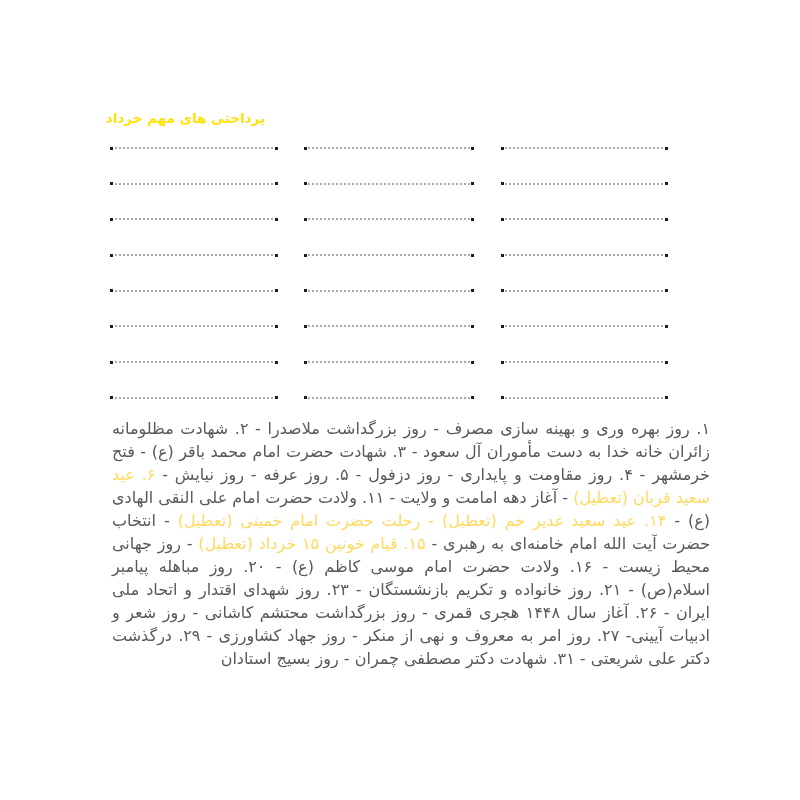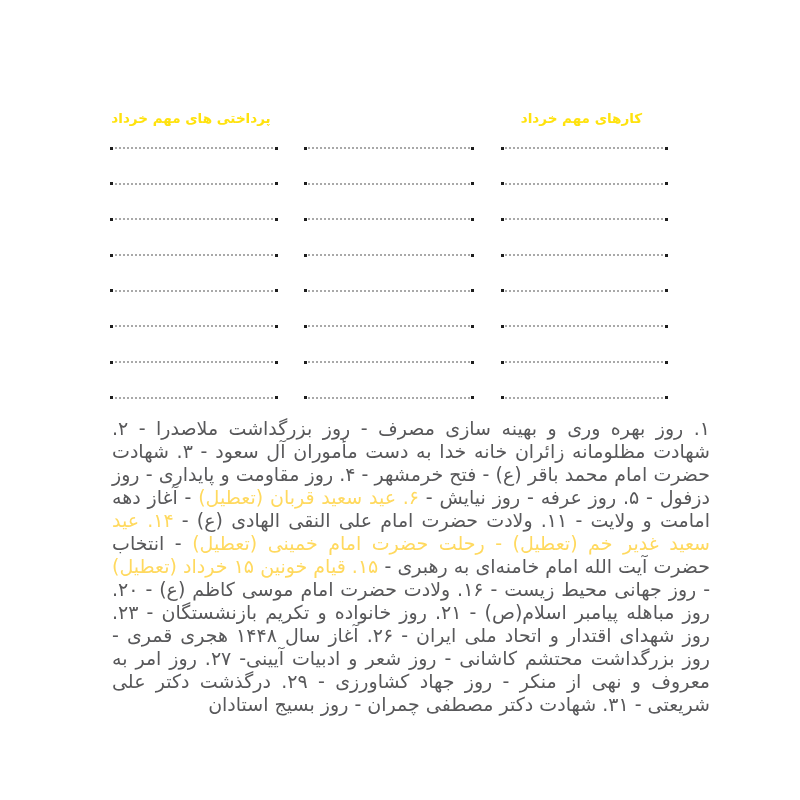--- a/index.html
+++ b/index.html
@@ -13,49 +13,48 @@
   html,body{margin:0;padding:0;background:var(--page-bg);}
   .page{
     position:relative;width:800px;height:800px;background:var(--page-bg);
     font-family:"DejaVu Sans","Liberation Sans",sans-serif;direction:rtl;overflow:hidden;
   }
   .col{position:absolute;top:0;height:420px;}
   .col-0{left:502px;width:165px;}
   .col-1{left:305px;width:168px;}
   .col-2{left:111px;width:166px;}
   .col-title{
-    position:absolute;top:110px;left:0;right:6px;margin:0;
+    position:absolute;top:110px;left:0;right:12px;margin:0;
     text-align:center;font-size:13.5px;font-weight:bold;
     color:var(--header-yellow);white-space:nowrap;
   }
   .lines{position:absolute;top:147px;left:0;right:0;}
   .fill-line{
     position:relative;height:0;border-top:2px dotted var(--line-dot);
     margin-bottom:33.7px;
   }
   .fill-line::before,.fill-line::after{
     content:"";position:absolute;top:-2.5px;width:3px;height:3px;
     background:var(--line-end);
   }
   .fill-line::before{right:-1px;}
   .fill-line::after{left:-1px;}
   .events{
     position:absolute;top:417px;left:112px;width:598px;margin:0;
     direction:rtl;text-align:justify;text-align-last:right;
-    font-size:19px;line-height:23px;color:var(--body-gray);
+    font-size:16px;line-height:23px;color:var(--body-gray);
   }
   .events .hl{color:var(--highlight-yellow);}
 </style>
 </head>
 <body>
 
 <div class="page">
 
   <section class="col col-0">
-    <h2 class="col-title">کارهای مهم خرداد</h2>
     <div class="lines">
         <div class="fill-line"></div>
         <div class="fill-line"></div>
         <div class="fill-line"></div>
         <div class="fill-line"></div>
         <div class="fill-line"></div>
         <div class="fill-line"></div>
         <div class="fill-line"></div>
         <div class="fill-line"></div>
       </div>

